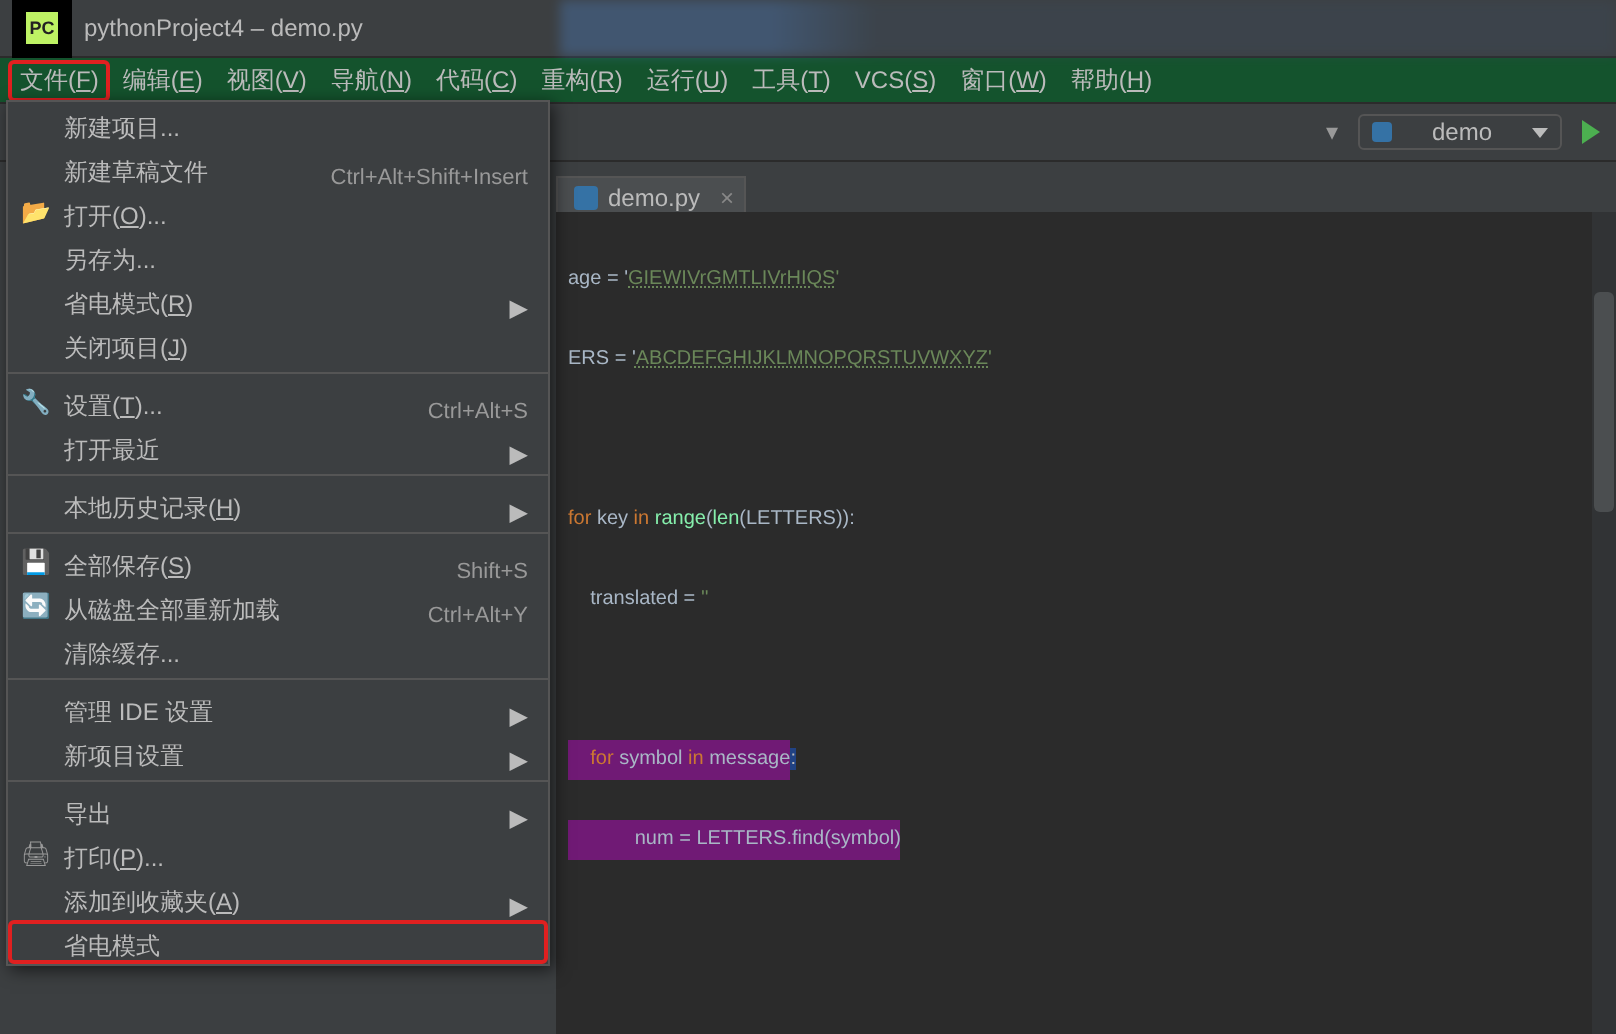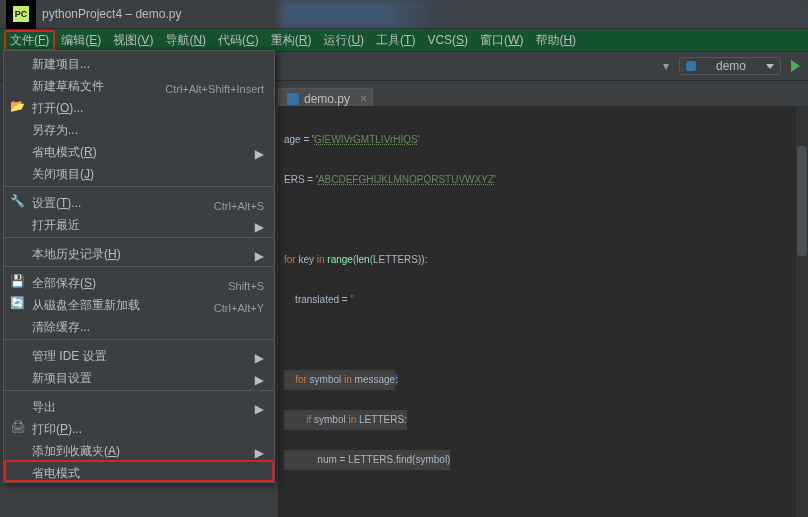--- a/index.html
+++ b/index.html
@@ -19,21 +19,21 @@
   .tab .pyfile{display:inline-block;width:12px;height:12px;background:#3572A5;border-radius:2px}
   .tab .close{position:absolute;right:5px;top:3px;color:#888}
   .editor{position:absolute;left:278px;right:0;top:106px;bottom:0;background:#2b2b2b;font-family:Liberation Sans, sans-serif;font-size:10px;line-height:20px;padding:4px 0 0 6px;white-space:pre;overflow:hidden}
   .editor .line{height:20px}
   .kw{color:#cc7832}
   .str{color:#6a8759}
   .strlink{color:#6a8759;text-decoration:underline dotted #6a8759}
   .builtin{color:#86efac}
   .id{color:#a9b7c6}
   .sel{background:#214283}
-  .selline{display:inline-block;background:#404040}
+  .selline{display:inline-block;background:#701a75}
   .scrollbar{position:absolute;right:0;top:106px;bottom:0;width:12px;background:#313335}
   .scrollthumb{position:absolute;right:1px;top:40px;width:10px;height:110px;background:#4b4e50;border-radius:3px}
   
   .dropdown{position:absolute;left:3px;top:50px;width:270px;background:#3c3f41;border:1px solid #555;box-shadow:2px 2px 8px rgba(0,0,0,0.6);z-index:10}
   .dd-row{display:flex;align-items:flex-end;height:22px;padding:0 10px 0 28px;color:#bbb;position:relative;cursor:pointer}
   .dd-row .sc{margin-left:auto;color:#999;font-size:11px}
   .dd-row .arrow{margin-left:auto;color:#bbb}
   .dd-sep{height:1px;background:#555;margin:3px 0}
   .dd-icon{position:absolute;left:6px;top:3px;width:16px;height:16px;display:flex;align-items:center;justify-content:center;color:#999}
   .dd-row.highlight{outline:2px solid #e02020;outline-offset:-2px;border-radius:3px}
@@ -83,21 +83,20 @@
   </div>
 
   <div class="editor">
 <div class="line"><span class="id">age = '</span><span class="strlink">GIEWIVrGMTLIVrHIQS</span><span class="str">'</span></div>
 <div class="line"><span class="id">ERS = '</span><span class="strlink">ABCDEFGHIJKLMNOPQRSTUVWXYZ</span><span class="str">'</span></div>
 <div class="line"></div>
 <div class="line"><span class="kw">for</span><span class="id"> </span><span class="id">key </span><span class="kw">in </span><span class="builtin">range</span><span class="id">(</span><span class="builtin">len</span><span class="id">(LETTERS)):</span></div>
 <div class="line"><span class="id">    translated = </span><span class="str">''</span></div>
 <div class="line"></div>
 <div class="line"><span class="selline">    <span class="kw">for</span><span class="id"> symbol </span><span class="kw">in</span><span class="id"> message</span></span><span class="sel">:</span></div>
-<div class="line"><span class="selline">        <span class="kw">if</span><span class="id"> symbol </span><span class="kw">in</span><span class="id"> LETTERS:</span></span></div>
 <div class="line"><span class="selline"><span class="id">            num = LETTERS.find(symbol)</span></span></div>
 
 
 
 
 
 
   </div>
 
   <div class="scrollbar">

